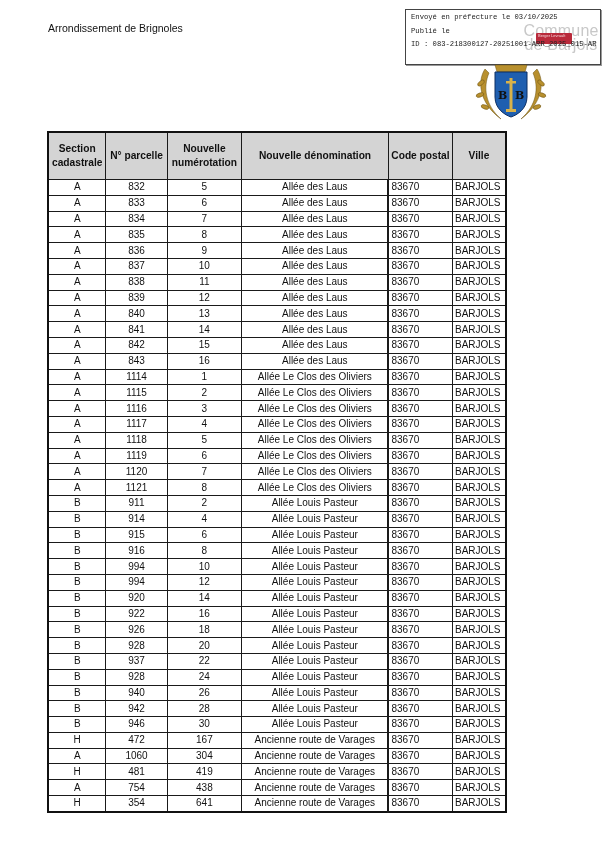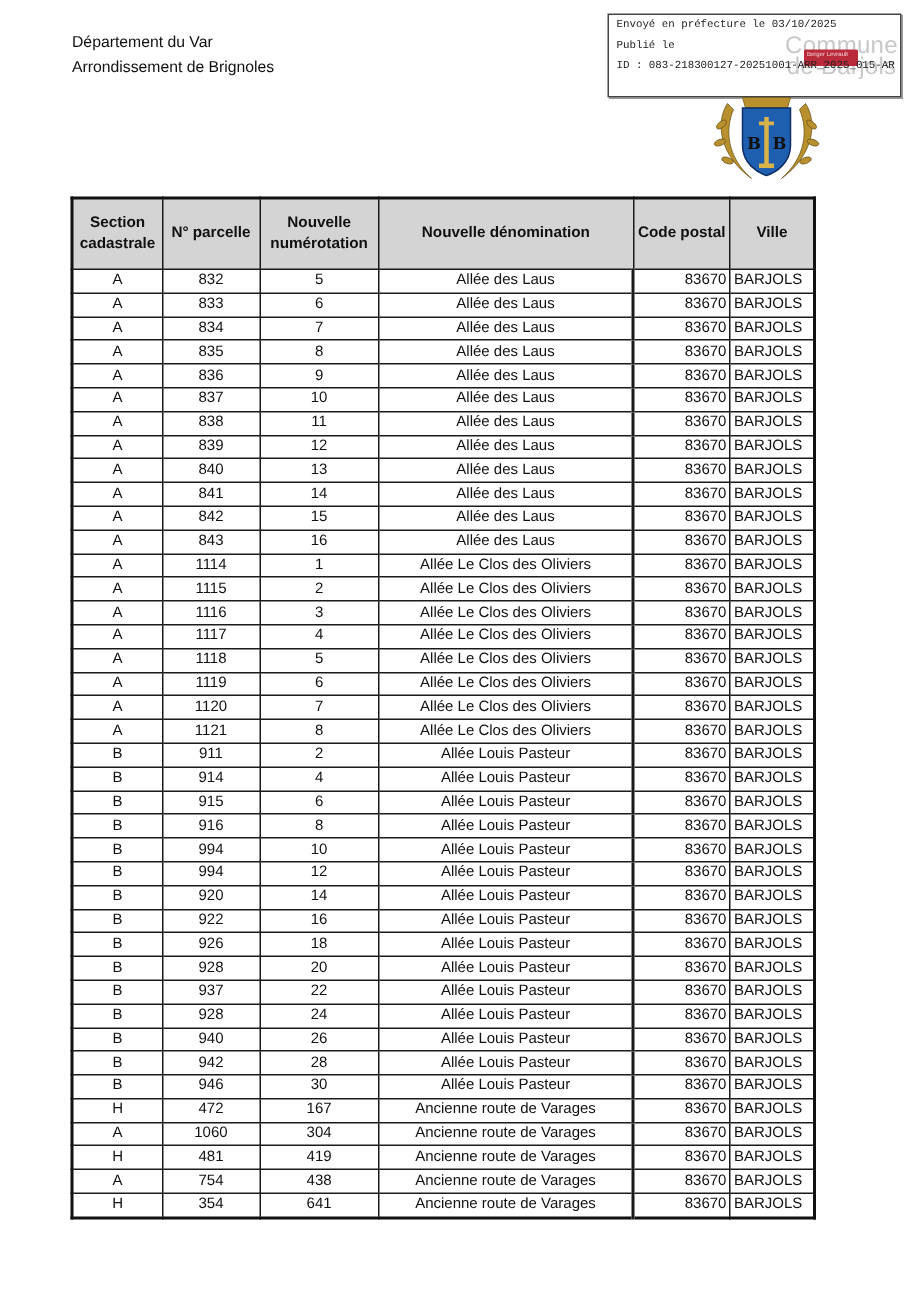--- a/index.html
+++ b/index.html
@@ -7,34 +7,33 @@
          font-family: "Liberation Sans", sans-serif; color: #111; }
   .dept { position: absolute; left: 48px; top: 20px; font-size: 10.5px; line-height: 17px; }
   .stamp { position: absolute; left: 405px; top: 9px; width: 196px; height: 56px;
            border: 1px solid #444; box-shadow: 1px 1px 0 #999; background: #fff;
            font-size: 7.2px; line-height: 13.5px; padding: 1px 0 0 5px; box-sizing: border-box; color: #222; }
   .stamp .ghost { position: absolute; left: 116px; top: 14px; font-size: 16px; color: #c8c8c8; letter-spacing: 0.2px; text-align: center; }
   .stamp .badge { position: absolute; left: 130px; top: 23px; width: 36px; height: 11px;
                   background: #b92a3b; border-radius: 1px; color: #f5d5d8; font-size: 4px; line-height: 5px; padding: 0 2px; box-sizing: border-box; }
   .stamp .row { position: relative; white-space: nowrap; font-family: Liberation Mono, monospace; }
   .crest { position: absolute; left: 471px; top: 63px; width: 80px; height: 60px; }
-  table.grid { position: absolute; left: 47px; top: 131px; width: 497px;
+  table.grid { position: absolute; left: 47px; top: 131px; width: 460px;
                border-collapse: collapse; font-size: 10px; }
   table.grid th, table.grid td { border: 1px solid #1a1a1a; padding: 0 2px; height: 14.8px; line-height: 14px; white-space: nowrap; }
   table.grid th { background: #d4d4d4; font-weight: bold; font-size: 10.2px; height: 46px; line-height: 14px; border-width: 1.5px; }
   table.grid td { text-align: center; }
-  table.grid td.cp { text-align: right; border-left-width: 2px; }
+  table.grid td.cp { text-align: left; border-left-width: 2px; }
   table.grid td.ville { text-align: left; padding-left: 2px; }
   table.grid { border: 2px solid #111; }
 </style>
 </head>
 <body>
 
 <div class="dept">
-  <div>Département du Var</div>
   <div>Arrondissement de Brignoles</div>
 </div>
 
 <div class="stamp">
   <span class="ghost">Commune de Barjols</span>
   <span class="badge">Berger Levrault</span>
   <div class="row">Envoyé en préfecture le 03/10/2025</div>
   <div class="row">Publié le</div>
   <div class="row">ID : 083-218300127-20251001-ARR_2025_015-AR</div>
 </div>

